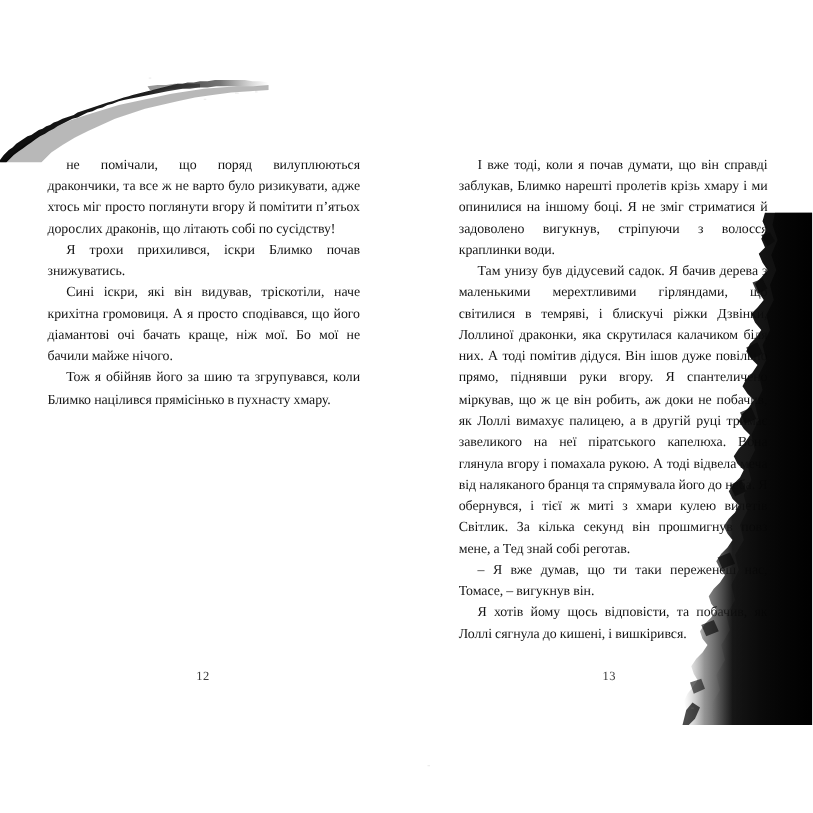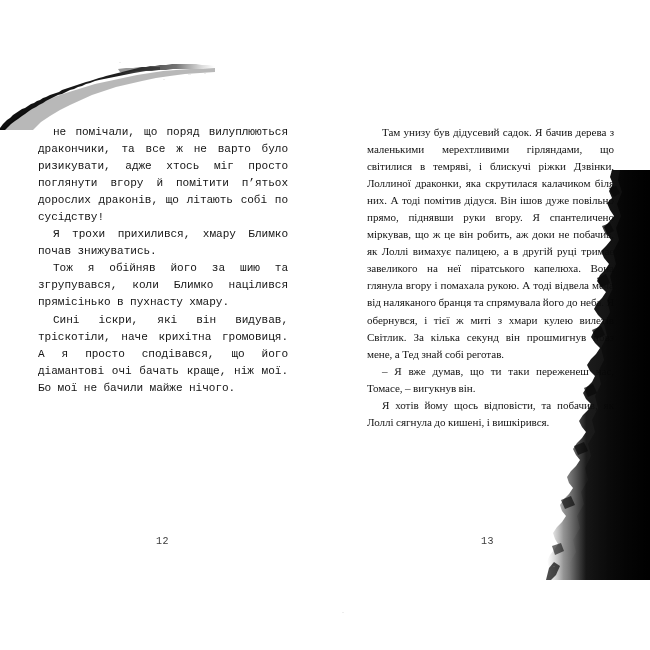--- a/index.html
+++ b/index.html
@@ -36,37 +36,36 @@
     width: 250px;
     text-align: justify;
     text-justify: inter-word;
     font-size: 11.1px;
     line-height: 17.05px;
     color: #141414;
     letter-spacing: -0.05px;
     word-spacing: -0.2px;
     -webkit-font-smoothing: antialiased;
   }
-  .book-page.left  .text-column { left: 38px; font-family: Liberation Mono, monospace; }
+  .book-page.left  .text-column { left: 38px; }
   .book-page.right .text-column { left: 42px; width: 247px; }
 
   .text-column p {
     margin: 0;
     text-indent: 15px;
   }
 
   .folio {
     position: absolute;
     top: 536px;
     width: 100%;
     text-align: center;
     font-size: 10px;
     color: #3a3a3a;
     letter-spacing: 0.4px;
-    font-family: Liberation Mono, monospace;
   }
 
   
   .tear {
     position: absolute;
     pointer-events: none;
   }
   .tear-top-left {
     left: 0;
     top: 58px;
@@ -92,29 +91,30 @@
 </head>
 <body>
 
 <div id="page">
 
   <div class="spread">
 
     <div class="book-page left">
       <div class="text-column">
         <p>не помічали, що поряд вилуплюються дракончики, та все ж не варто було ризикувати, адже хтось міг просто поглянути вгору й помітити п’ятьох дорослих драконів, що літають собі по сусідству!</p>
-        <p>Я трохи прихилився, хмару Блимко почав знижуватись.</p>
+        <p>Я трохи прихилився, іскри Блимко почав знижуватись.</p>
+        <p>Сині іскри, які він видував, тріскотіли, наче крихітна громовиця. А я просто сподівався, що його діамантові очі бачать краще, ніж мої. Бо мої не бачили майже нічого.</p>
         <p>Тож я обійняв його за шию та згрупувався, коли Блимко націлився прямісінько в пухнасту хмару.</p>
-        <p>Сині іскри, які він видував, тріскотіли, наче крихітна громовиця. А я просто сподівався, що його діамантові очі бачать краще, ніж мої. Бо мої не бачили майже нічого.</p>
       </div>
       <div class="folio">12</div>
     </div>
 
     <div class="book-page right">
       <div class="text-column">
+        <p>І вже тоді, коли я почав думати, що він справді заблукав, Блимко нарешті пролетів крізь хмару і ми опинилися на іншому боці. Я не зміг стриматися й задоволено вигукнув, стріпуючи з волосся краплинки води.</p>
         <p>Там унизу був дідусевий садок. Я бачив дерева з маленькими мерехтливими гірляндами, що світилися в темряві, і блискучі ріжки Дзвінки, Лоллиної драконки, яка скрутилася калачиком біля них. А тоді помітив дідуся. Він ішов дуже повільно прямо, піднявши руки вгору. Я спантеличено міркував, що ж це він робить, аж доки не побачив, як Лоллі вимахує палицею, а в другій руці тримає завеликого на неї піратського капелюха. Вона глянула вгору і помахала рукою. А тоді відвела меча від наляканого бранця та спрямувала його до неба. Я обернувся, і тієї ж миті з хмари кулею вилетів Світлик. За кілька секунд він прошмигнув повз мене, а Тед знай собі реготав.</p>
         <p>– Я вже думав, що ти таки переженеш нас, Томасе, – вигукнув він.</p>
         <p>Я хотів йому щось відповісти, та побачив, як Лоллі сягнула до кишені, і вишкірився.</p>
       </div>
       <div class="folio">13</div>
     </div>
 
   </div>
 
   <div class="tear tear-top-left">

